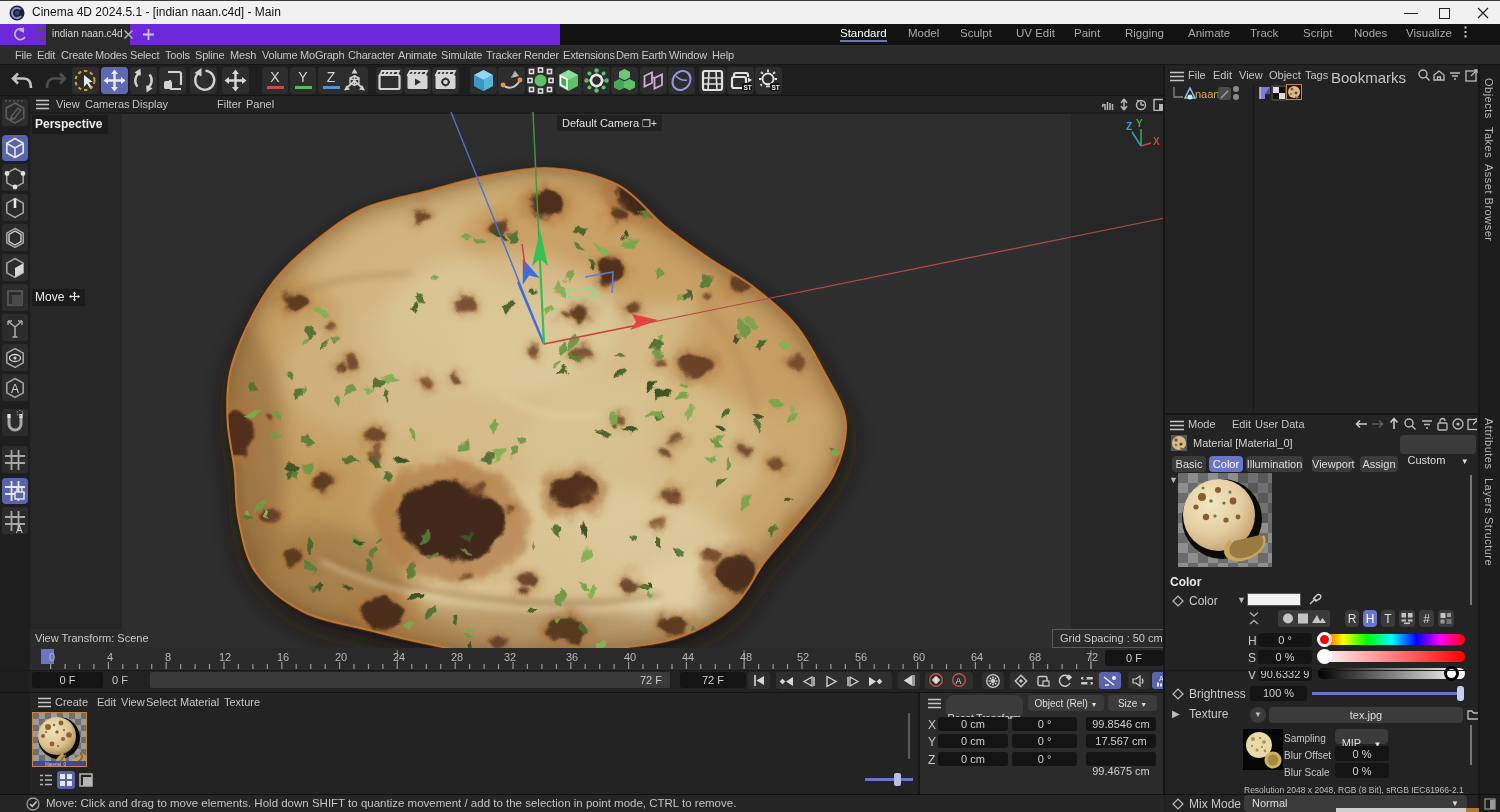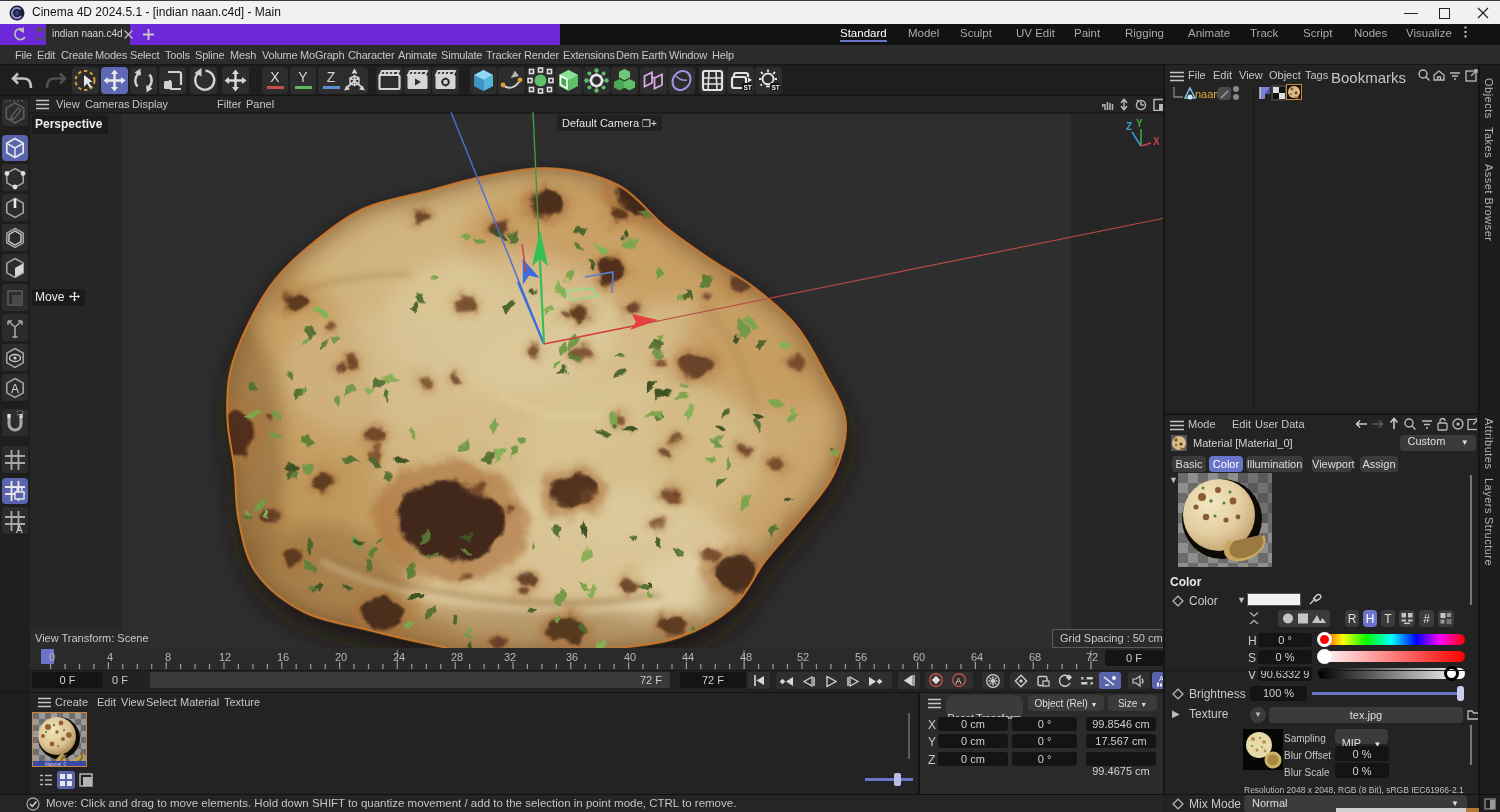--- a/index.html
+++ b/index.html
@@ -1099,21 +1099,21 @@
         <path d="M118 7.5 L123.5 2 M120.5 2 L123.5 2 L123.5 5" stroke="#bbb" stroke-width="1.3"></path>
     </svg>
     <div class="abs" style="left:6px;top:20px;width:16px;height:16px;background:#555"><svg width="16" height="16">
           <circle cx="8" cy="8" r="7" fill="#d8bd8a"></circle>
           <circle cx="5" cy="5" r="1.8" fill="#8a5a30"></circle>
           <circle cx="10" cy="9" r="1.6" fill="#6b3a1b"></circle>
           <circle cx="5" cy="10" r="1.2" fill="#5d8138"></circle>
           <path d="M9 12 A6 4 0 0 0 15 13 L10 16 Z" fill="#8a6a38"></path>
         </svg></div>
     <span class="abs" style="left:28px;top:22px;color:#d4d4d4;font-size:11px">Material [Material_0]</span>
-    <div class="pill" style="left:235px;top:20px;width:76px;height:16px;padding-top:0;font-size:11px">Custom&nbsp;&nbsp;&nbsp;&nbsp; <span style="font-size:8px">▼</span></div>
+    <div class="pill" style="left:235px;top:20px;width:76px;height:16px;padding-top:19px;font-size:11px">Custom&nbsp;&nbsp;&nbsp;&nbsp; <span style="font-size:8px">▼</span></div>
     <div class="pill" style="left:7px;top:41px;width:34px;height:16px;padding-top:2px;font-size:11px">Basic</div>
     <div class="pill" style="left:44px;top:41px;width:34px;height:16px;padding-top:2px;font-size:11px;background:#6a74c9;color:#fff">Color</div>
     <div class="pill" style="left:81px;top:41px;width:57px;height:16px;padding-top:2px;font-size:11px">Illumination</div>
     <div class="pill" style="left:147px;top:41px;width:40px;height:16px;padding-top:2px;font-size:11px">Viewport</div>
     <div class="pill" style="left:195px;top:41px;width:38px;height:16px;padding-top:2px;font-size:11px">Assign</div>
     <span class="abs" style="left:4px;top:60px;color:#bbb;font-size:9px">▼</span>
     <div class="abs" style="left:13px;top:58px;width:94px;height:94px">
       <svg width="94" height="94">
         <defs>
             <radialGradient id="pball" cx="0.38" cy="0.33" r="0.8">

